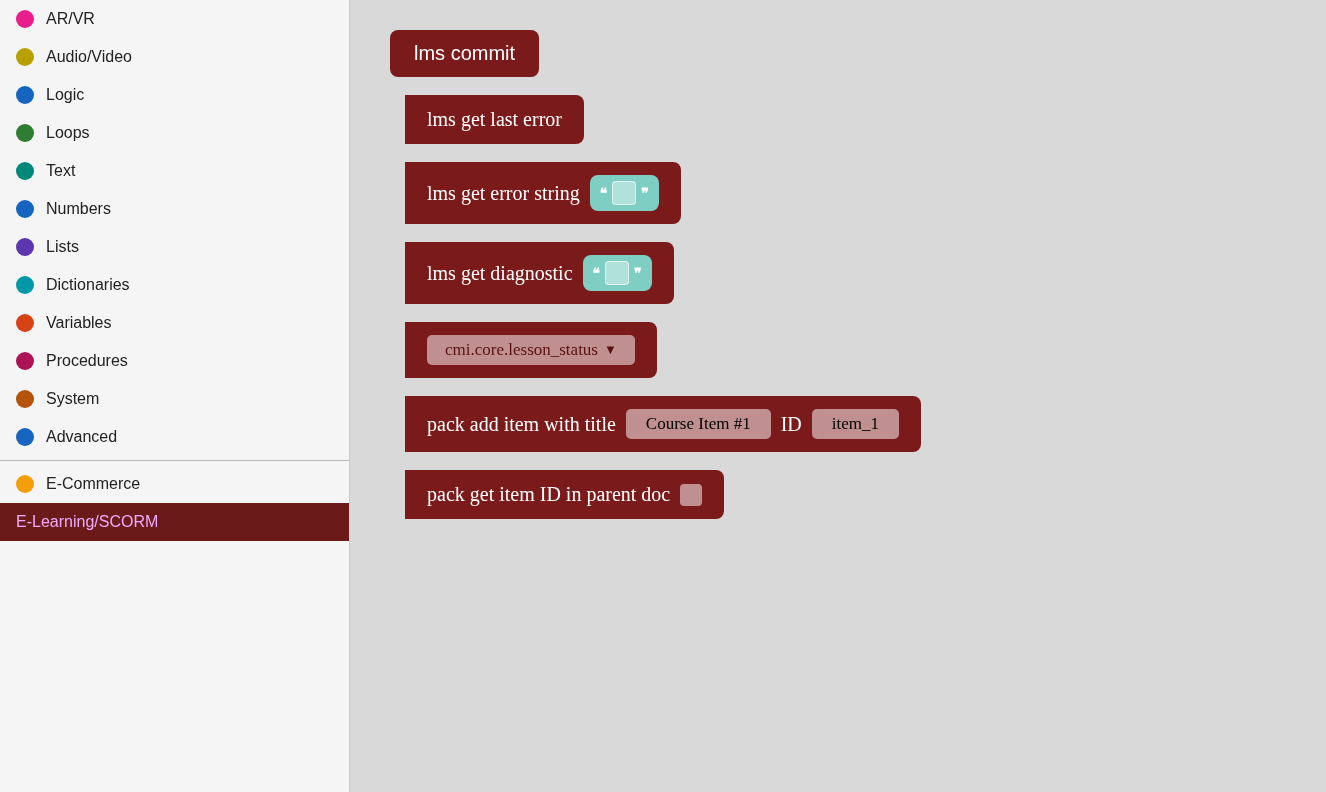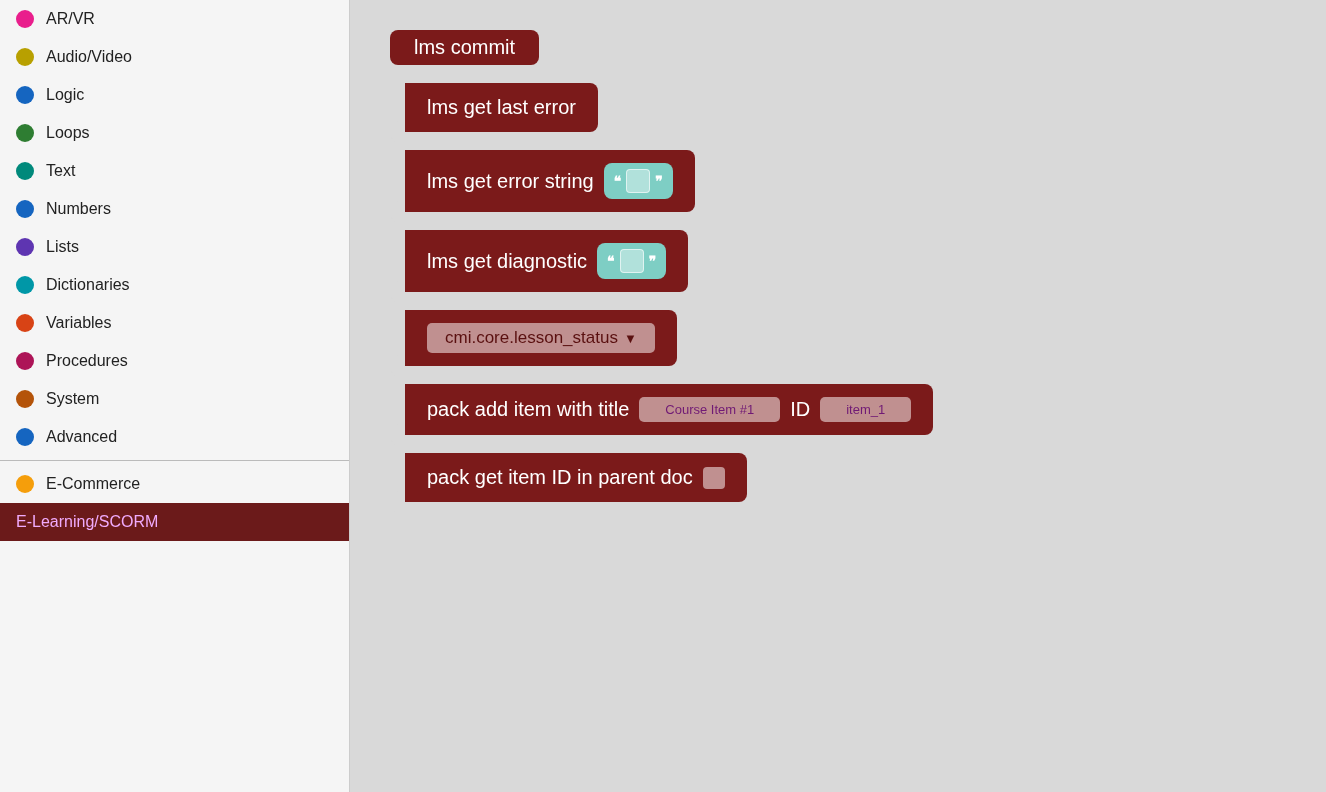--- a/index.html
+++ b/index.html
@@ -57,35 +57,36 @@
 
     
     .block-row {
       display: flex;
       align-items: center;
     }
 
     .btn-simple {
       background: #7b1a1a;
       color: #fff;
-      padding: 6px 24px;
+      padding: 12px 24px;
       font-size: 20px;
       border-radius: 8px;
       display: inline-flex;
       align-items: center;
       border: none;
       cursor: pointer;
       gap: 10px;
     }
 
     
     .pz {
       display: inline-flex;
       align-items: flex-end;
       position: relative;
+      font-family: Liberation Serif, serif;
     }
 
     .pz-notch {
       width: 15px;
       background: #7b1a1a;
       border-radius: 4px 0 0 4px;
       display: flex;
       align-items: center;
       justify-content: center;
       position: relative;
@@ -137,23 +138,23 @@
       color: #5a1010;
       font-size: 17px;
       display: inline-flex;
       align-items: center;
       gap: 6px;
     }
 
     .id-pill {
       background: #c09090;
       border-radius: 5px;
-      padding: 5px 26px;
-      color: #701a75;
-      font-size: 13px;
+      padding: 5px 20px;
+      color: #000000;
+      font-size: 17px;
     }
 
     .pink-sq {
       width: 22px; height: 22px;
       background: #c09090;
       border-radius: 4px;
       display: inline-block;
     }
   </style>
 </head>

